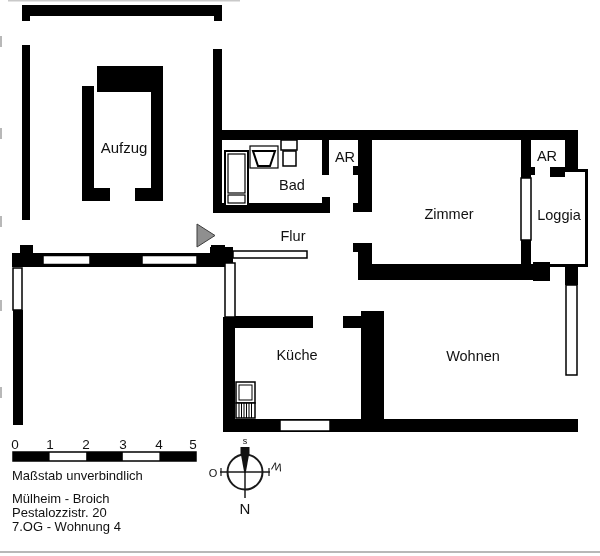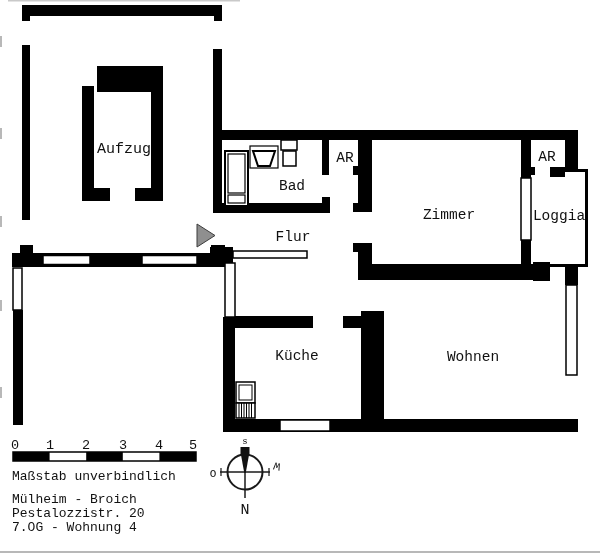--- a/index.html
+++ b/index.html
@@ -1,17 +1,17 @@
 <!DOCTYPE html>
 <html><head>
 <meta charset="utf-8">
 <style>
   html,body{margin:0;padding:0;background:#ffffff;}
   .stage{position:relative;width:600px;height:556px;background:#fff;overflow:hidden;
-         font-family:Liberation Mono, monospace;}
+         font-family:Liberation Sans, sans-serif;}
   svg{display:block;}
   text{fill:#111;}
   .room-label{font-size:14.5px;}
   .aufzug-label{font-size:15px;}
   .tick{font-size:13.5px;}
   .note{font-size:13px;}
   .addr{font-size:13px;}
   .compass-s{font-size:9px;}
   .compass-ow{font-size:11px;}
   .compass-n{font-size:15px;}

